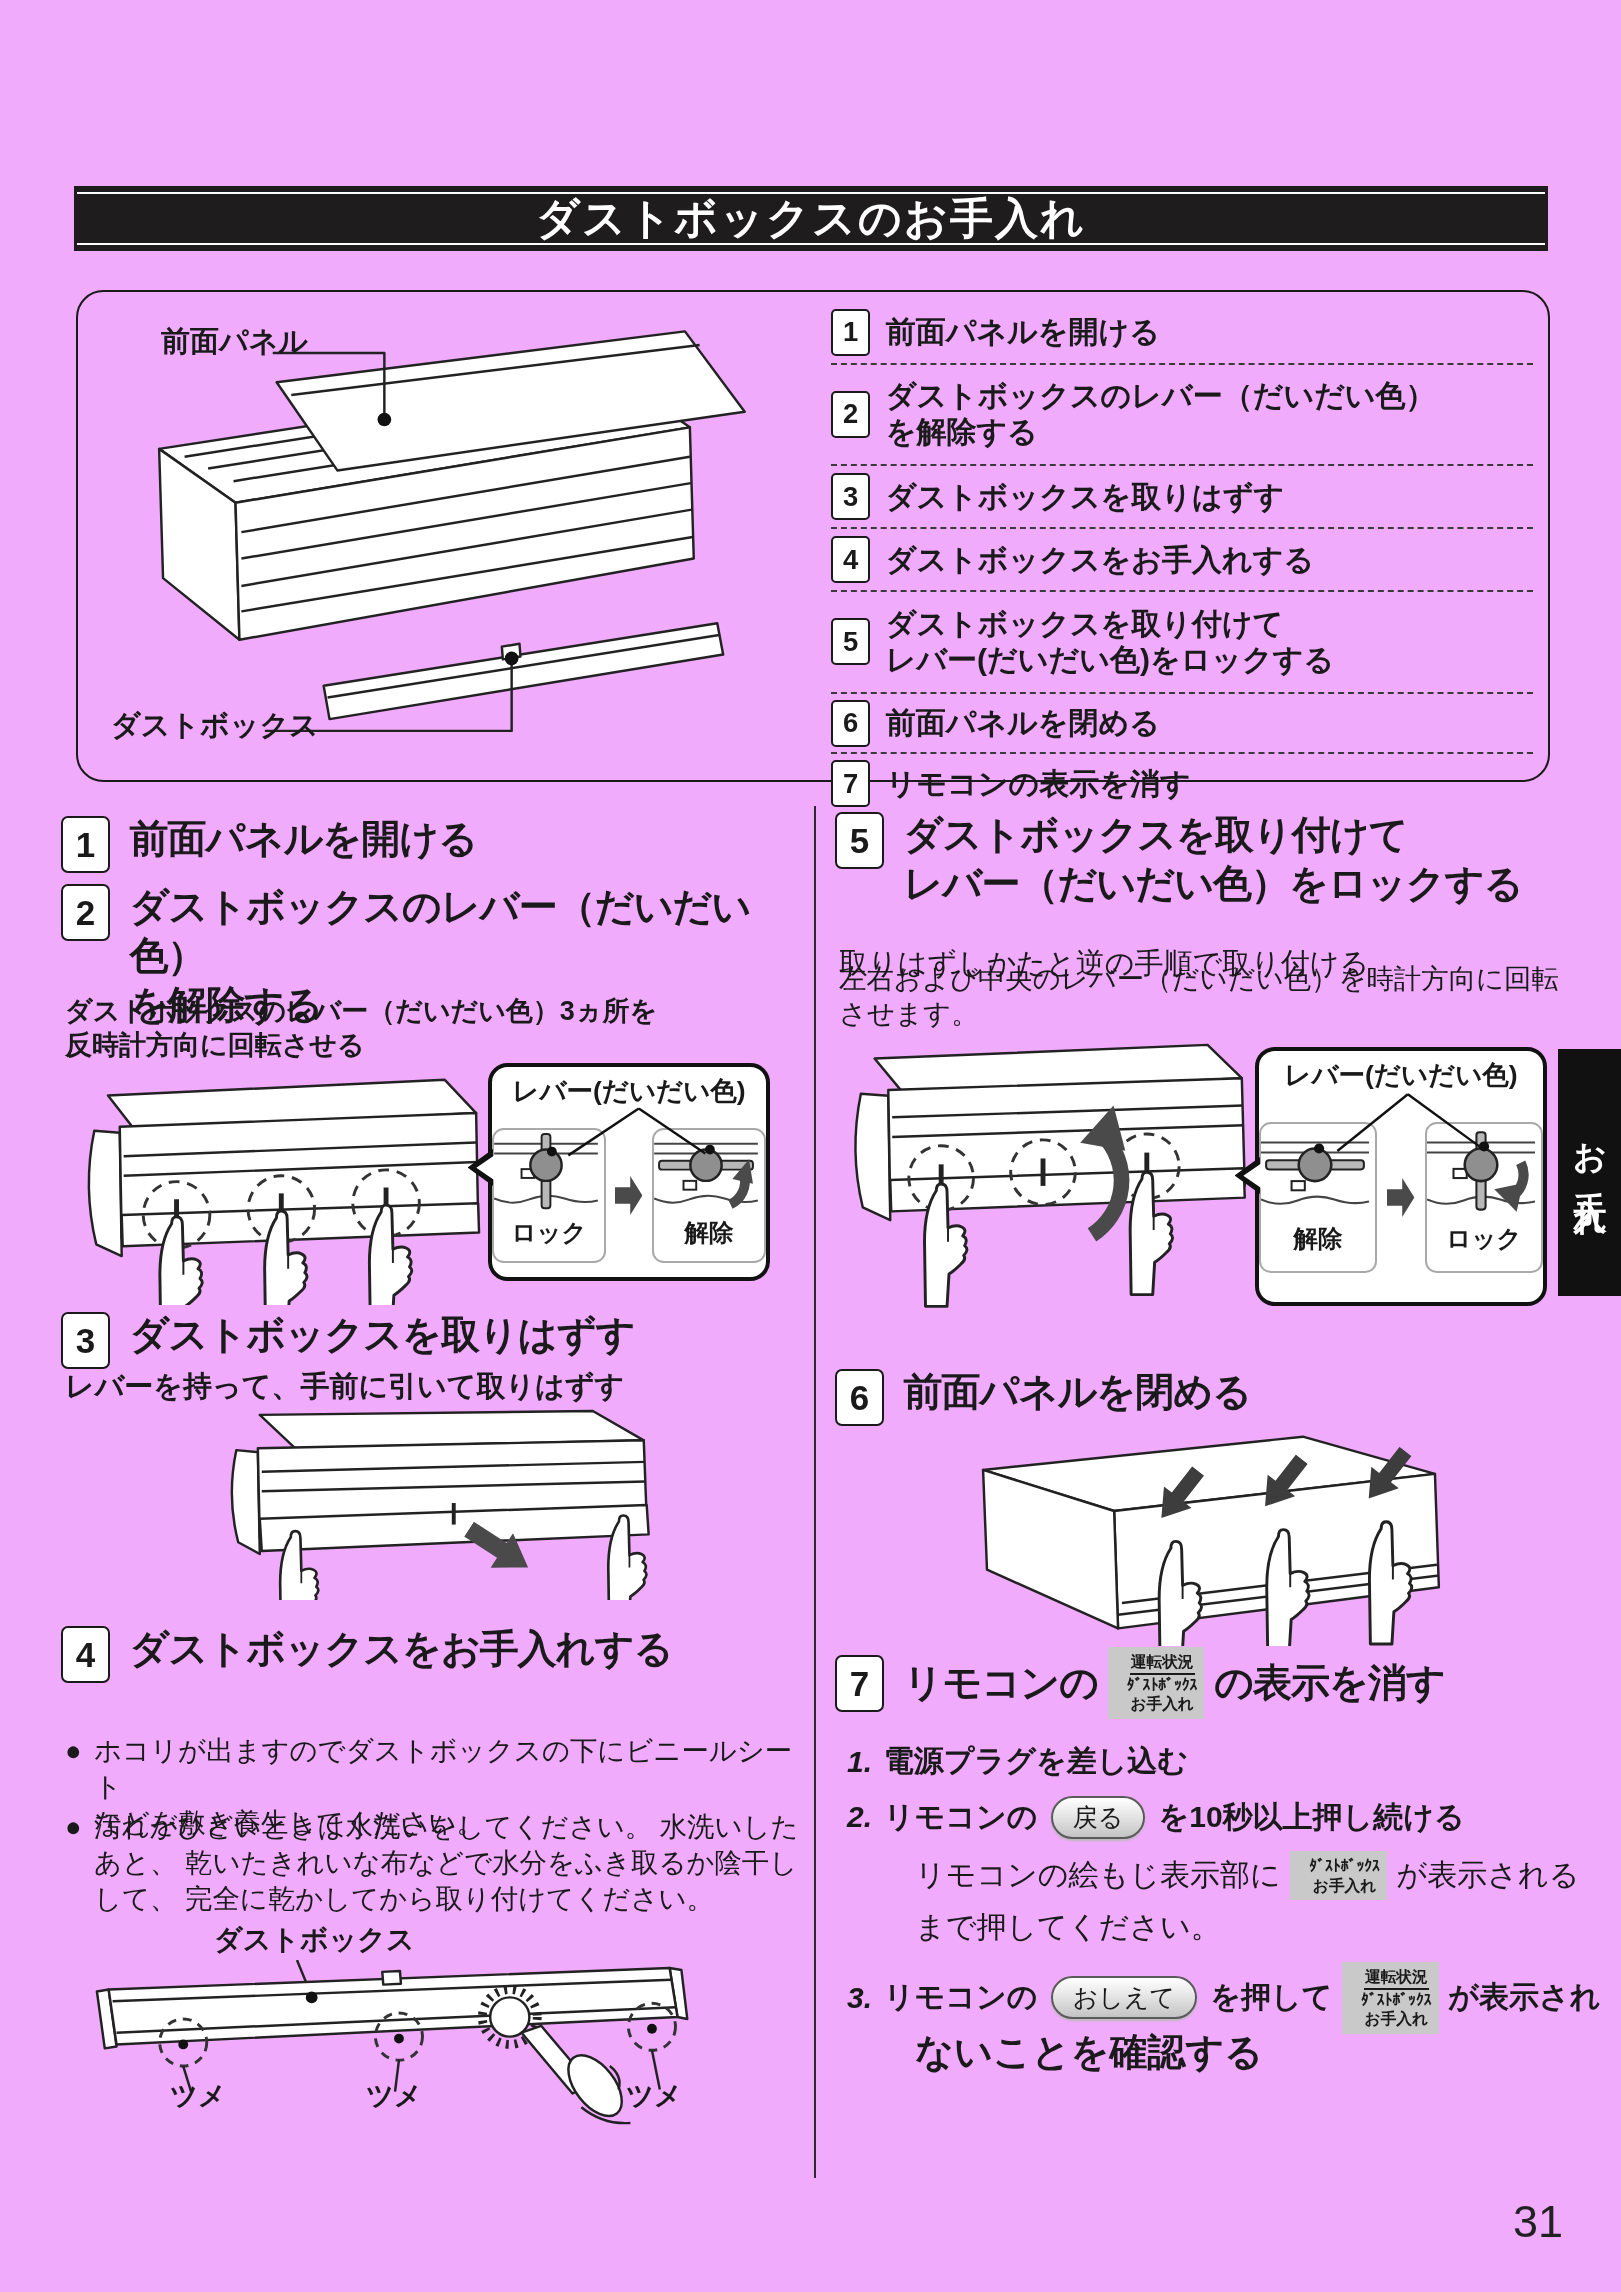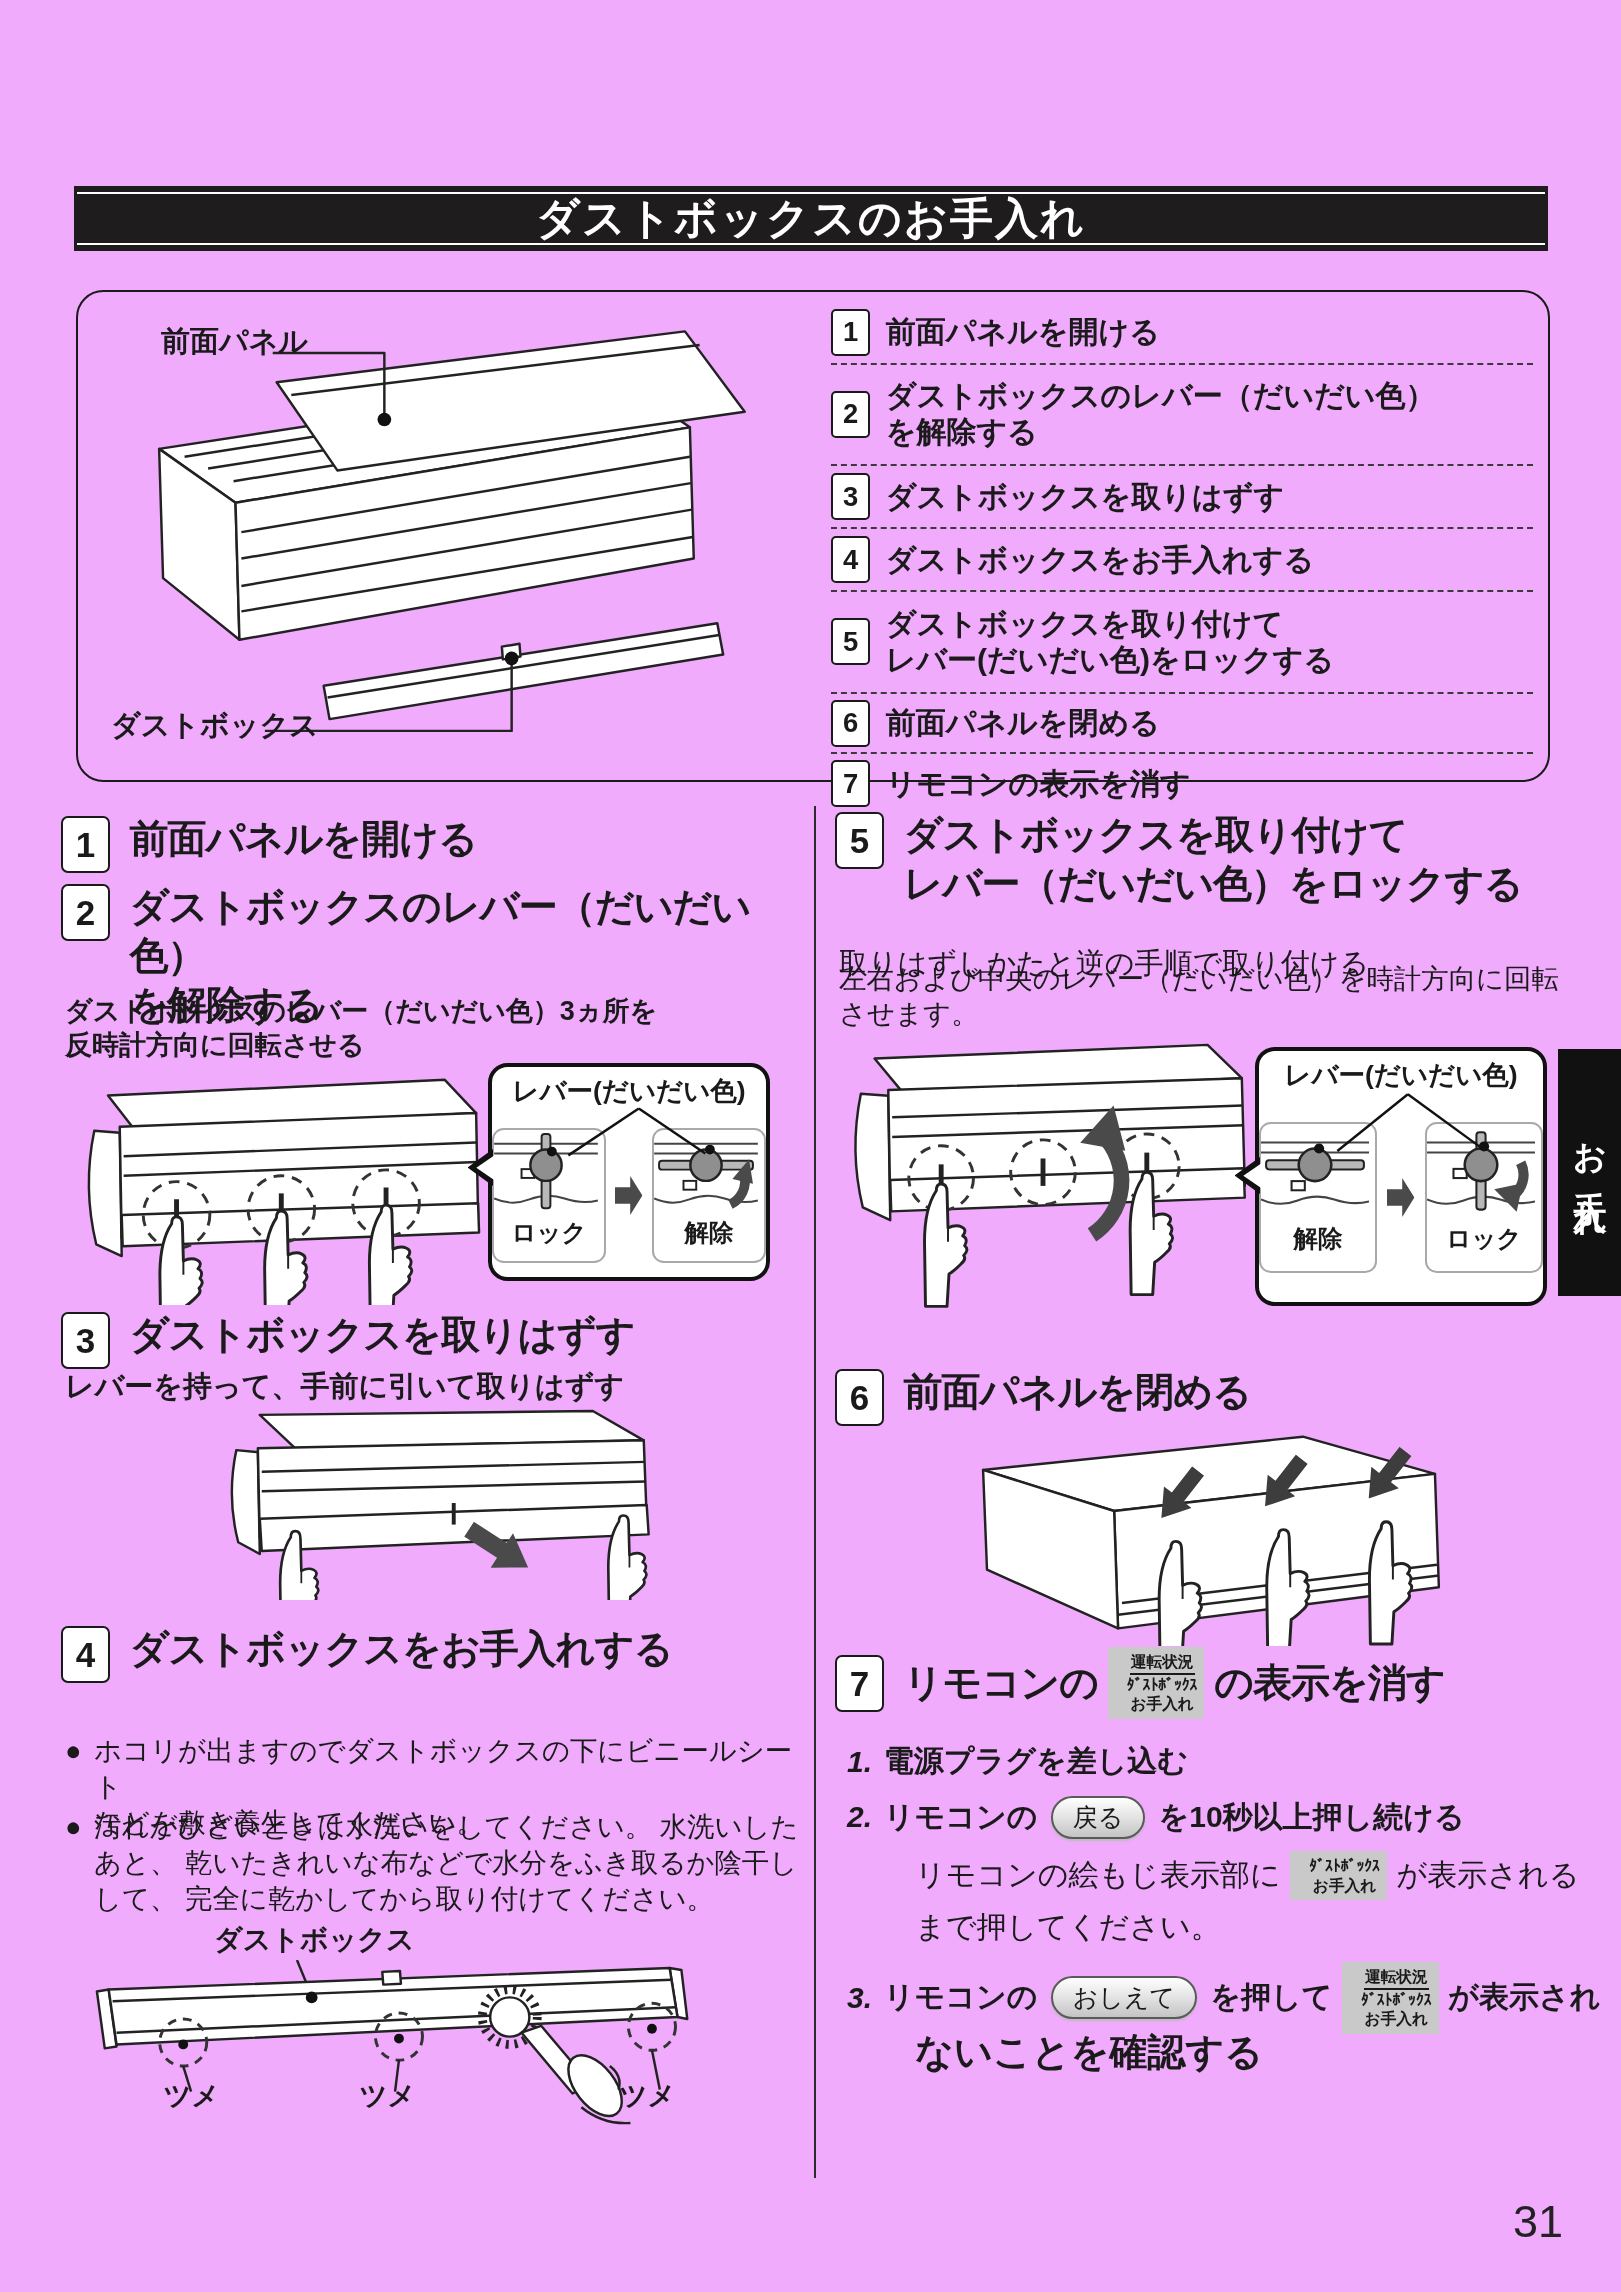--- a/index.html
+++ b/index.html
@@ -62,21 +62,21 @@
         background:linear-gradient(#ffffff,#e6e6e6 45%,#c4c4c4);
         padding:2.9px 19.6px;font-size:25px;font-weight:400;margin:0 13.7px;box-shadow:0 2px 2px #bbb;}
 
   
   .divider{left:814px;top:806px;width:2px;height:1372px;background:#2c2c2c;}
   .sidetab{left:1558px;top:1049px;width:63px;height:247px;background:#111;color:#fff;
            display:flex;align-items:center;justify-content:center;
            writing-mode:vertical-rl;font-size:33px;font-weight:700;letter-spacing:7.8px;}
   .pagenum{left:1411px;top:2196px;width:152px;text-align:right;font-size:45px;font-weight:400;color:#222;}
   .fig-label{font-size:28px;font-weight:600;}
-  .claw{font-size:27.4px;font-weight:600;width:69px;text-align:center;}
+  .claw{font-size:27.4px;font-weight:600;width:69px;text-align:right;}
   svg{display:block;}
 </style>
 </head>
 <body>
 
 <div class="page">
 
   <svg width="0" height="0" style="position:absolute" aria-hidden="true">
     <defs>
       <symbol id="hand" viewBox="0 0 64 130">

